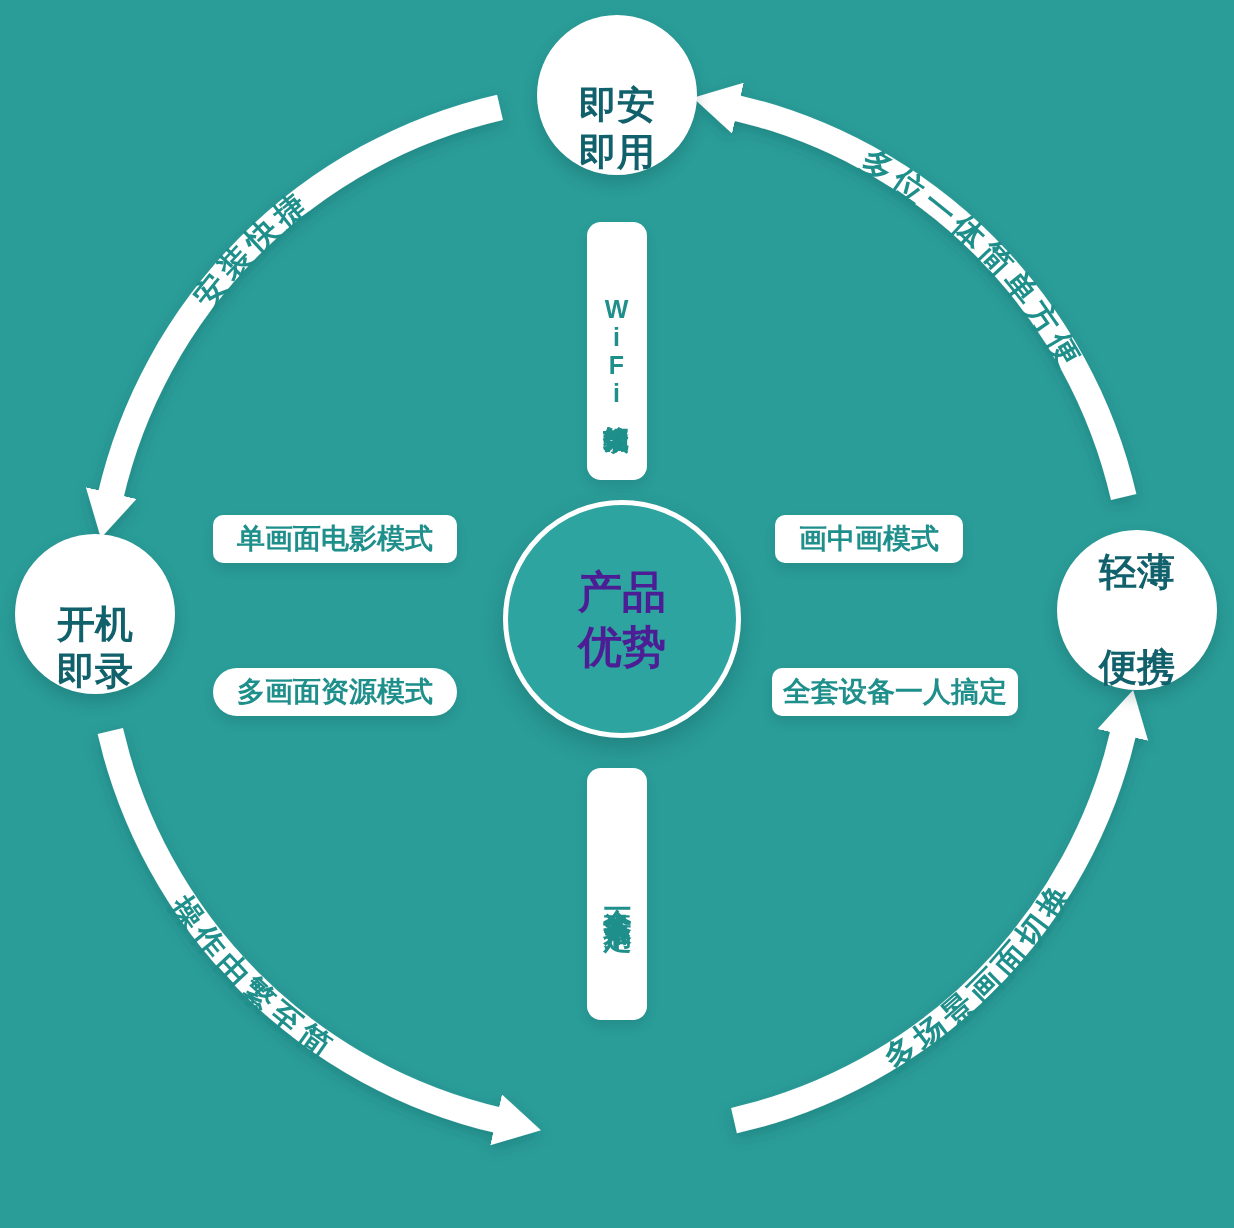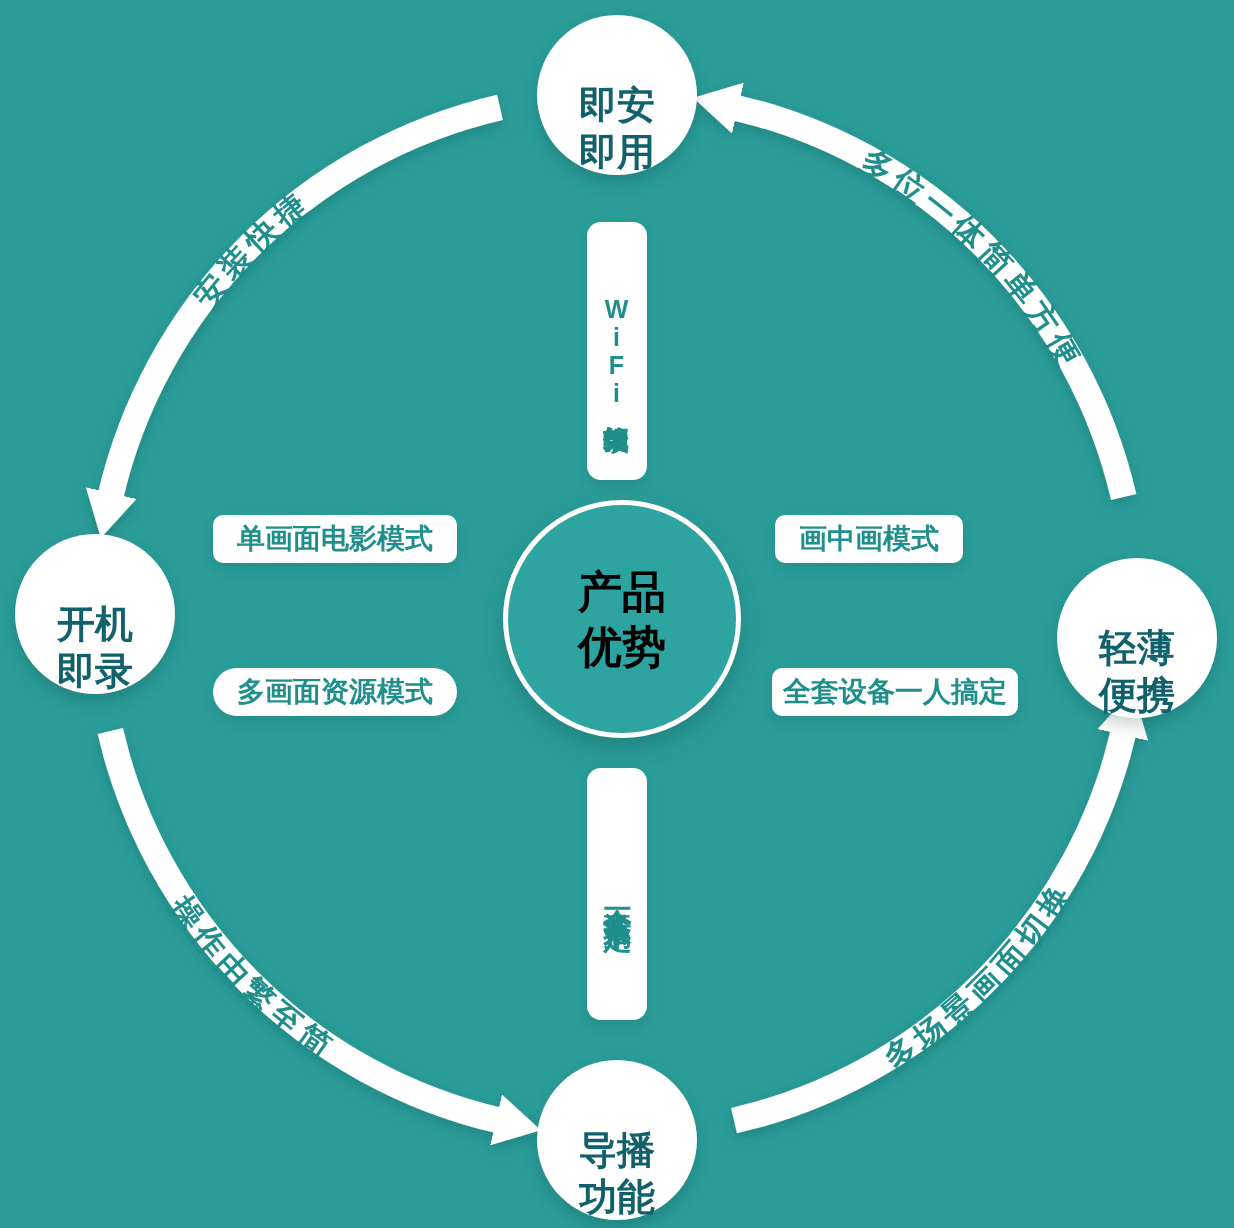--- a/index.html
+++ b/index.html
@@ -15,29 +15,29 @@
   .node {
     position: absolute; width: 160px; height: 160px; border-radius: 50%;
     background: #ffffff; color: #10616B;
     font-weight: 700; font-size: 38px; line-height: 1.22;
     display: flex; flex-direction: column; align-items: center; justify-content: flex-end;
     text-align: center;
     box-shadow: 0 8px 16px rgba(0, 40, 40, 0.20);
   }
   .node-top    { left: 537px; top: 15px; }
   .node-left   { left: 15px;  top: 534px; }
-  .node-right  { left: 1057px; top: 558px; }
+  .node-right  { left: 1057px; top: 530px; gap: 48px; }
   .node-bottom { left: 537px; top: 1060px; }
 
   .center-circle {
     position: absolute; left: 503px; top: 500px; width: 228px; height: 228px;
     border-radius: 50%;
     background: #2EA4A0; border: 5px solid #ffffff;
     box-shadow: 0 10px 22px rgba(0, 40, 40, 0.22);
-    color: #000000; font-weight: 700; font-size: 44px; line-height: 1.25;
+    color: #4c1d95; font-weight: 700; font-size: 44px; line-height: 1.25;
     display: flex; flex-direction: column; align-items: center; justify-content: center;
     text-align: center;
   }
 
   .vstrip {
     position: absolute; left: 587px; width: 60px;
     background: #ffffff; border-radius: 14px;
     color: #1F8F8B; font-weight: 700;
     writing-mode: vertical-rl; text-orientation: upright;
     display: flex; align-items: center; justify-content: center;
@@ -108,24 +108,20 @@
   <div class="node node-left">
     <span>开机</span>
     <span>即录</span>
   </div>
 
   <div class="node node-right">
     <span>轻薄</span>
     <span>便携</span>
   </div>
 
-  <div class="node node-bottom">
-    <span>导播</span>
-    <span>功能</span>
-  </div>
 
   <div class="center-circle">
     <span>产品</span>
     <span>优势</span>
   </div>
 
   <div class="vstrip vstrip-top">WiFi传输拒绝繁琐</div>
 
   <div class="vstrip vstrip-bottom">全套设备一人搞定</div>
 

